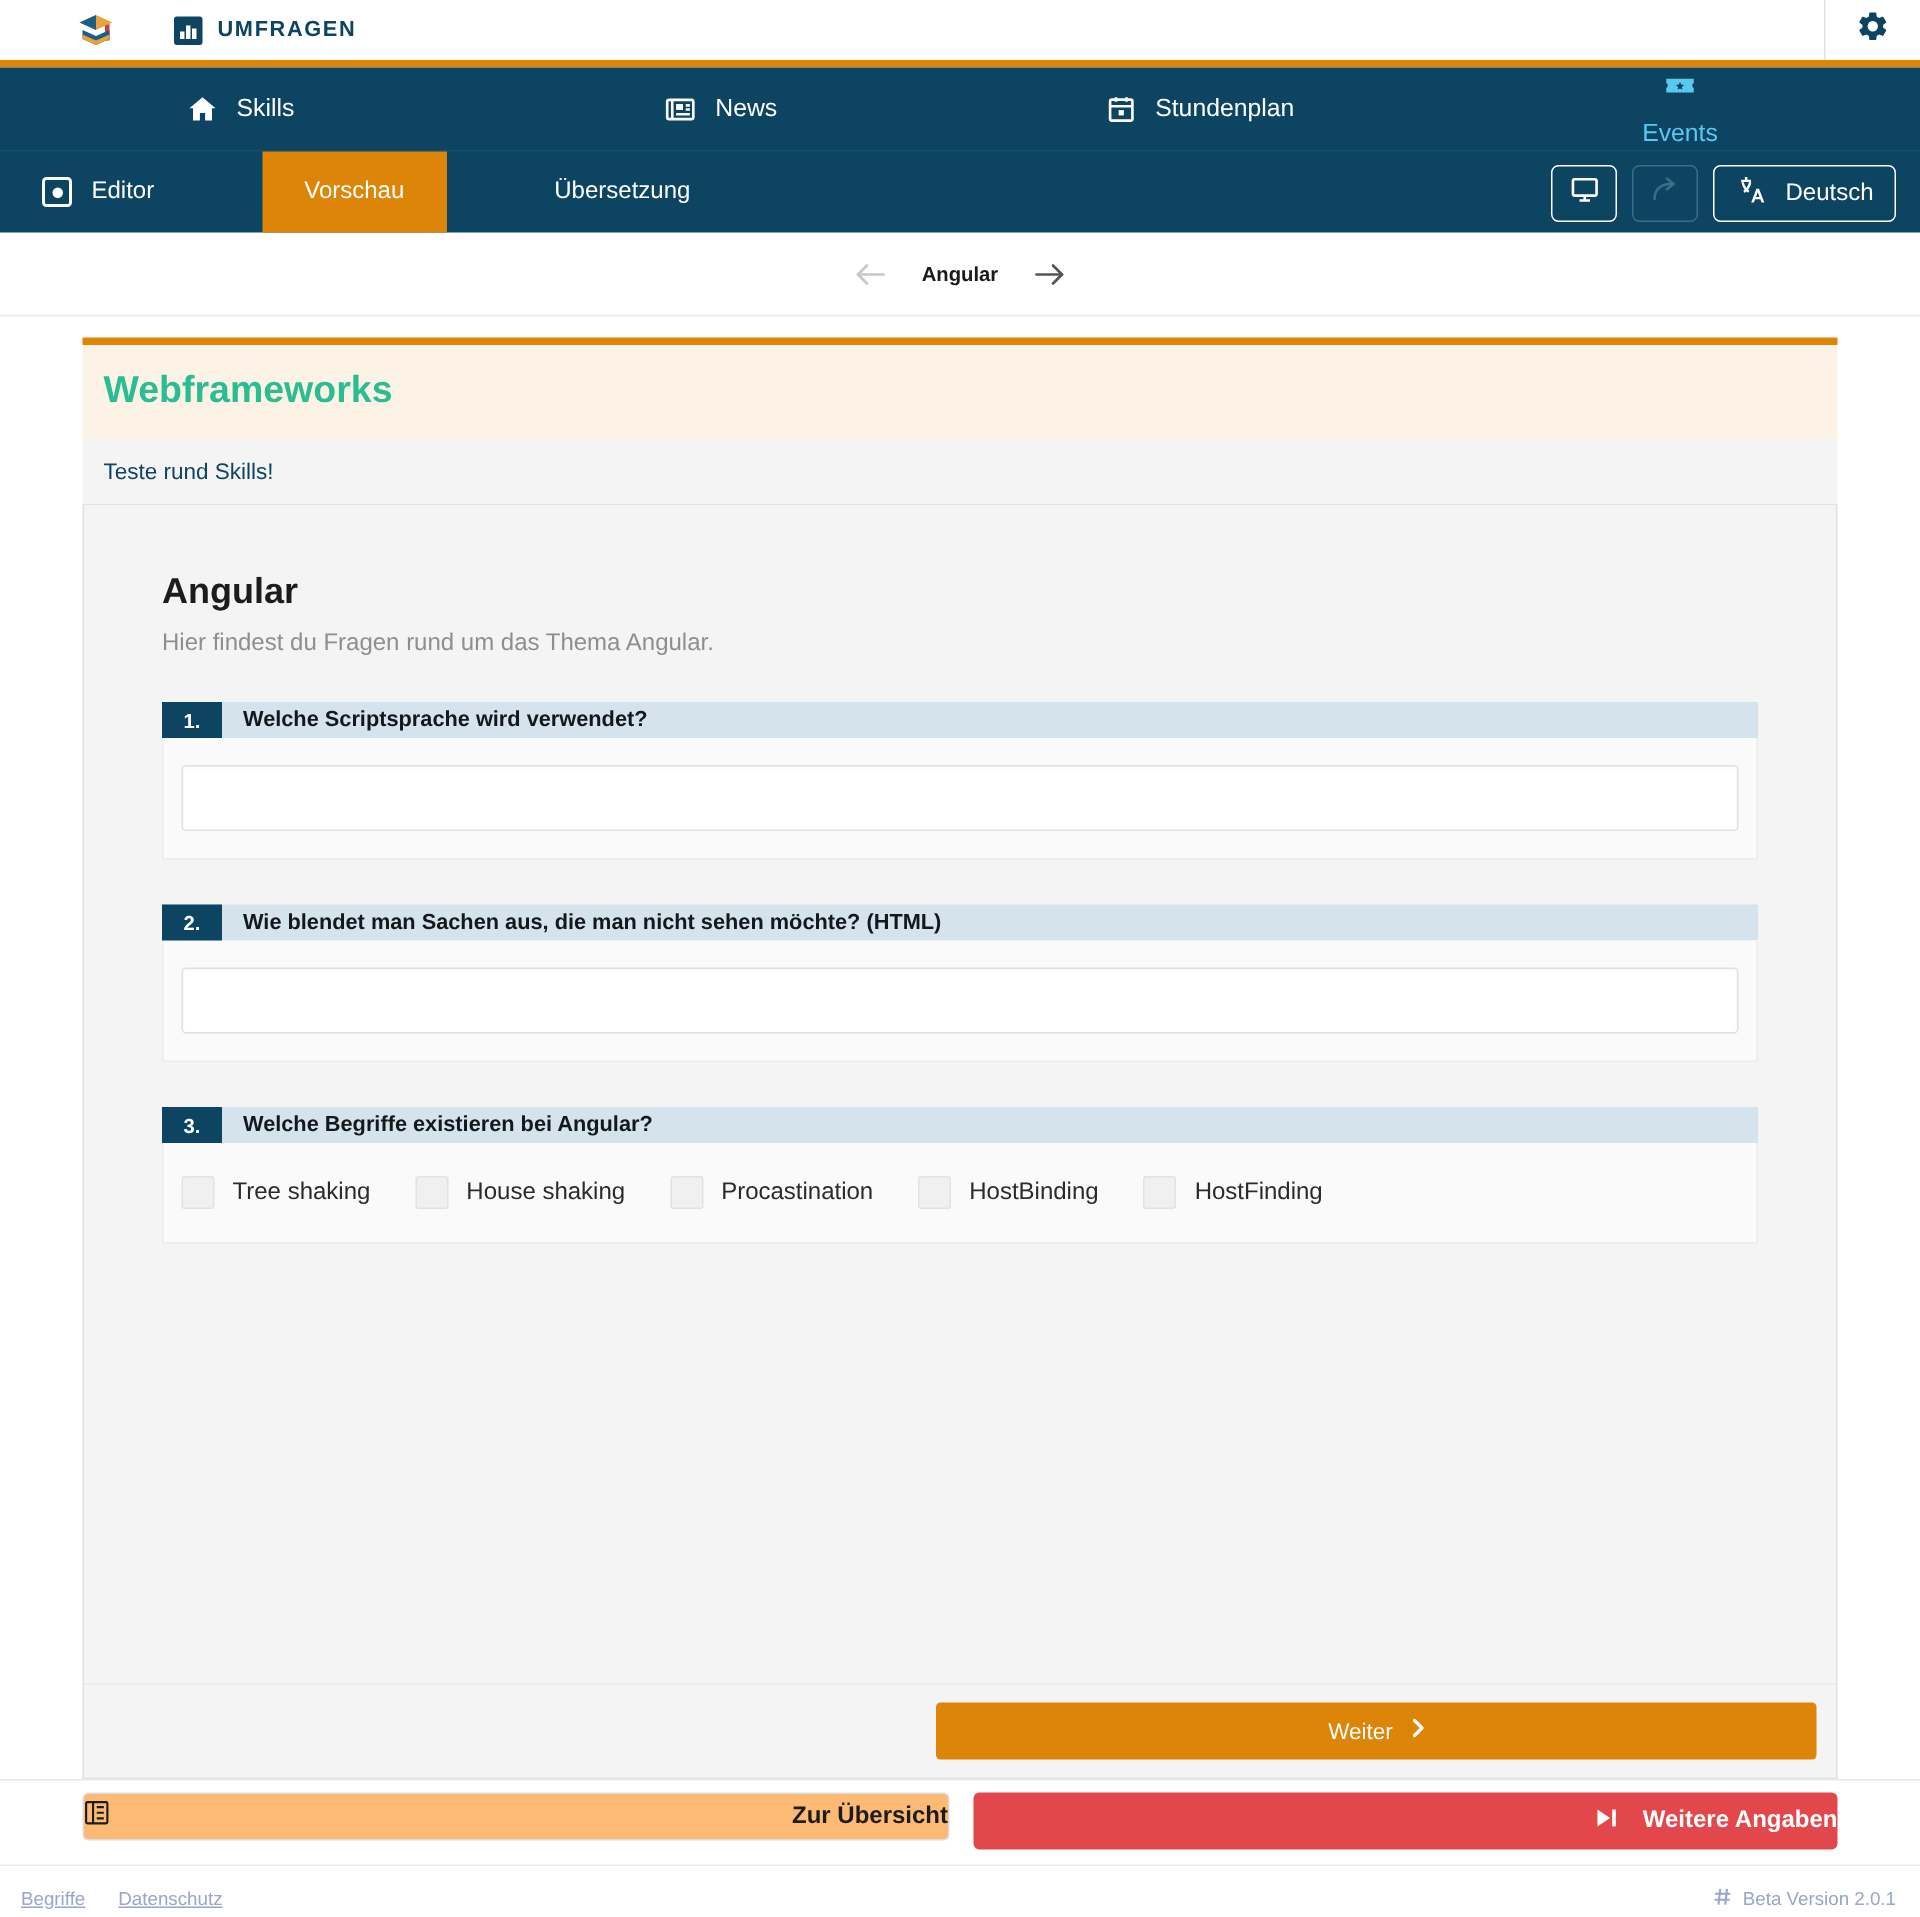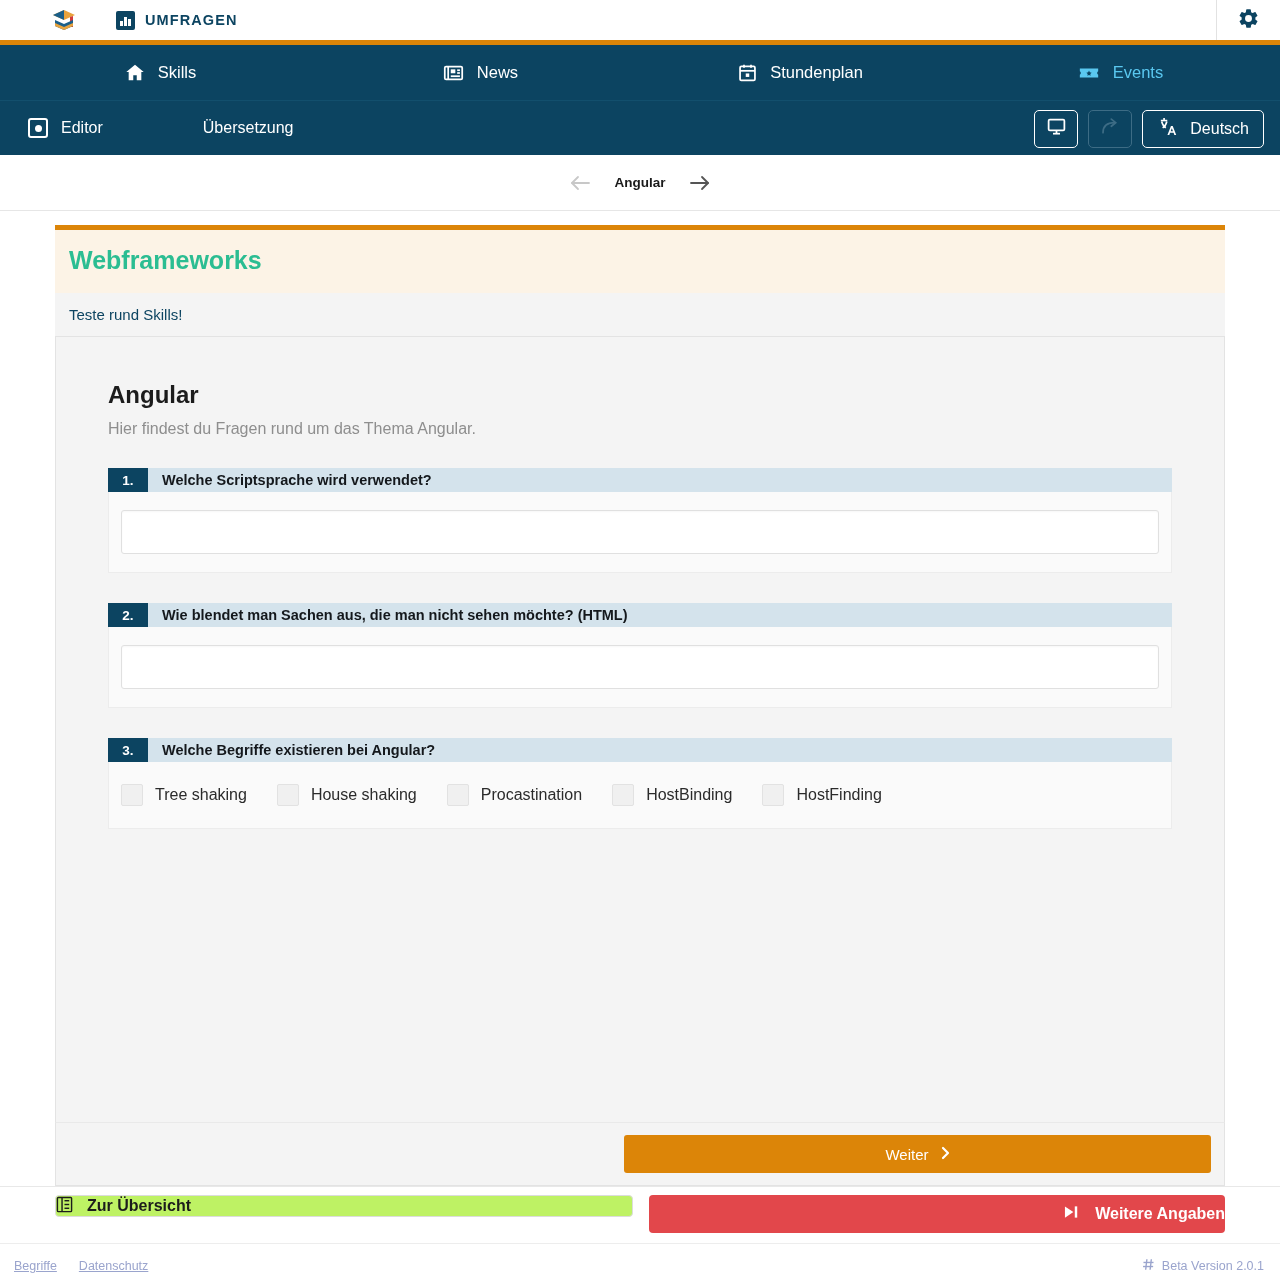--- a/index.html
+++ b/index.html
@@ -69,21 +69,21 @@
   .mainnav-item {
     flex: 1;
     display: flex;
     align-items: center;
     justify-content: center;
     gap: 12px;
     color: #ffffff;
     font-size: 16.5px;
     cursor: pointer;
   }
-  .mainnav-item.active { color: #5ac8f0; }
+  .mainnav-item.active { color: #5ac8f0; flex-direction: column; }
   .mainnav-item .nv-ic { display: flex; align-items: center; }
 
   
   .subbar {
     height: 55px;
     background: #0c4461;
     display: flex;
     align-items: stretch;
     position: relative;
     border-top: 1px solid #124f6d;
@@ -260,28 +260,28 @@
   
   .actionbar {
     padding: 8px 55px 10px 55px;
     display: flex;
     gap: 16px;
     background: #ffffff;
     border-top: 1px solid #e8e8e8;
   }
   .btn-uebersicht {
     flex: 1;
-    height: 22px;
-    background: #bef264;
+    height: 32px;
+    background: #fdba74;
     border: 1px solid #dcdcdc;
     border-radius: 4px;
     color: #1c1c1c;
     font-size: 16px;
     font-weight: bold;
-    display: flex; align-items: center; justify-content: flex-start;
+    display: flex; align-items: center; justify-content: space-between;
     gap: 14px;
     cursor: pointer;
     font-family: "Liberation Sans", sans-serif;
   }
   .btn-angaben {
     flex: 1;
     height: 38px;
     background: #e2474b;
     border: none;
     border-radius: 4px;
@@ -403,20 +403,23 @@
 
 <div class="subbar">
 
   <div class="subbar-tab">
     <span class="eye-box">
         <span class="eye-dot"></span>
       </span>
     <span>Editor</span>
   </div>
 
+  <div class="subbar-tab active">
+    <span>Vorschau</span>
+  </div>
 
   <div class="subbar-tab">
     <span>Übersetzung</span>
   </div>
 
   <div class="subbar-right">
     <div class="tool-btn">
       <span>
         <svg width="21" height="21" viewBox="0 0 24 24" fill="none" stroke="#ffffff" stroke-width="2">
           <rect x="3" y="4" width="18" height="12.5" rx="1.4"></rect>

